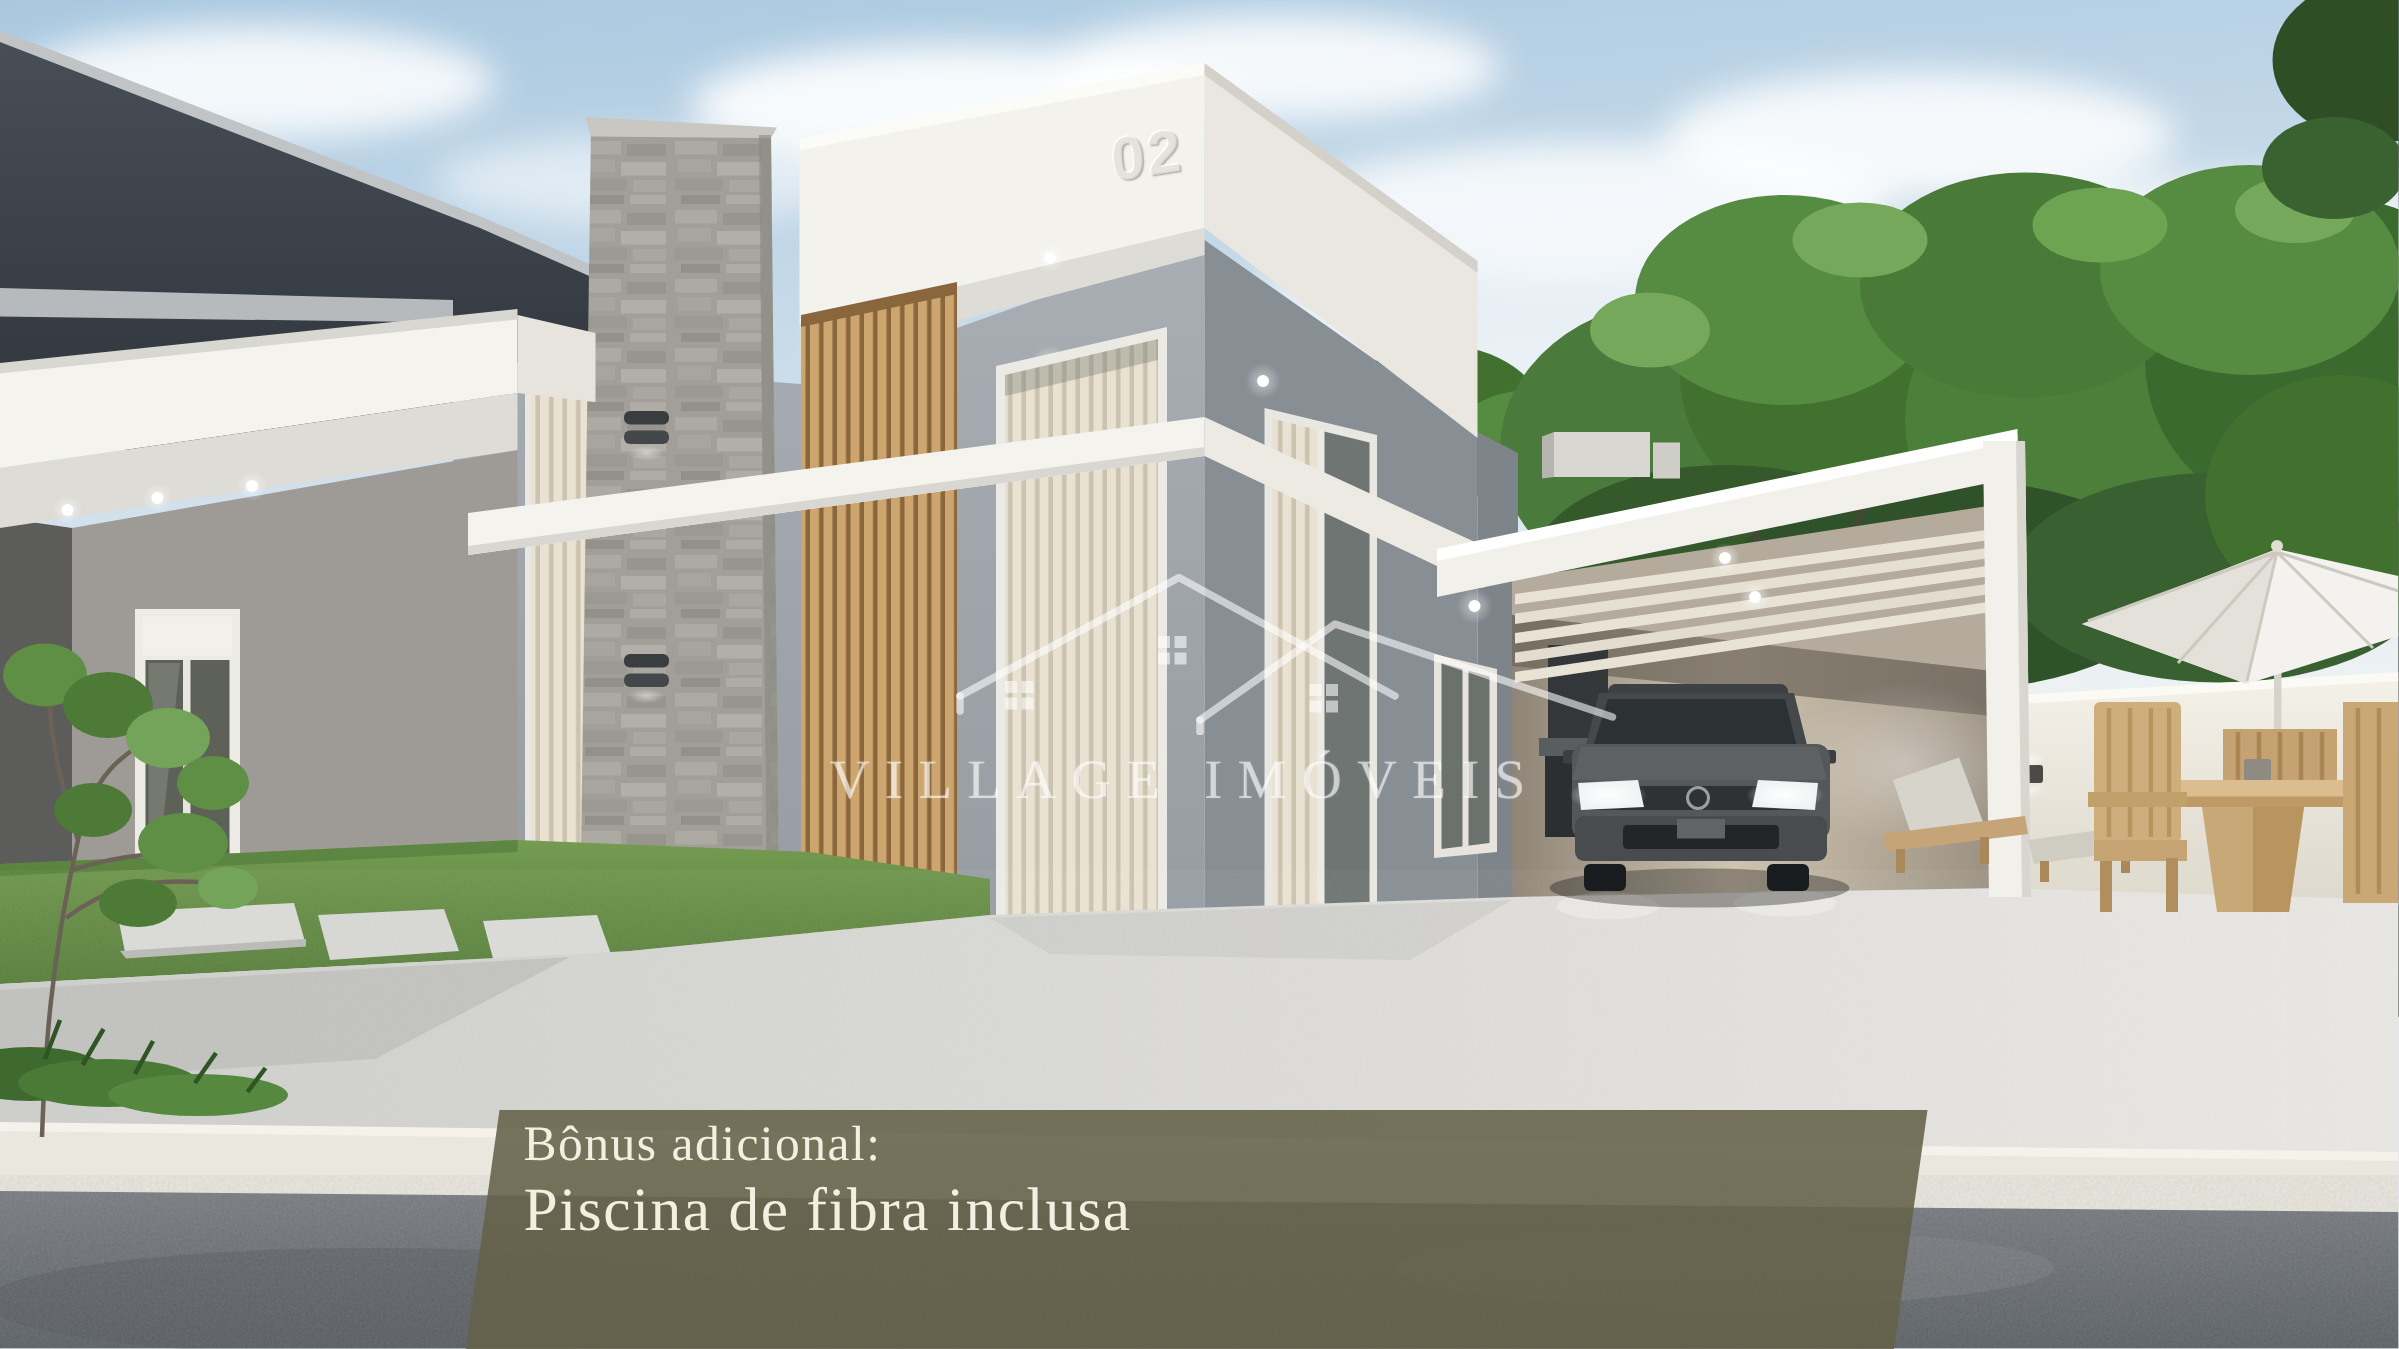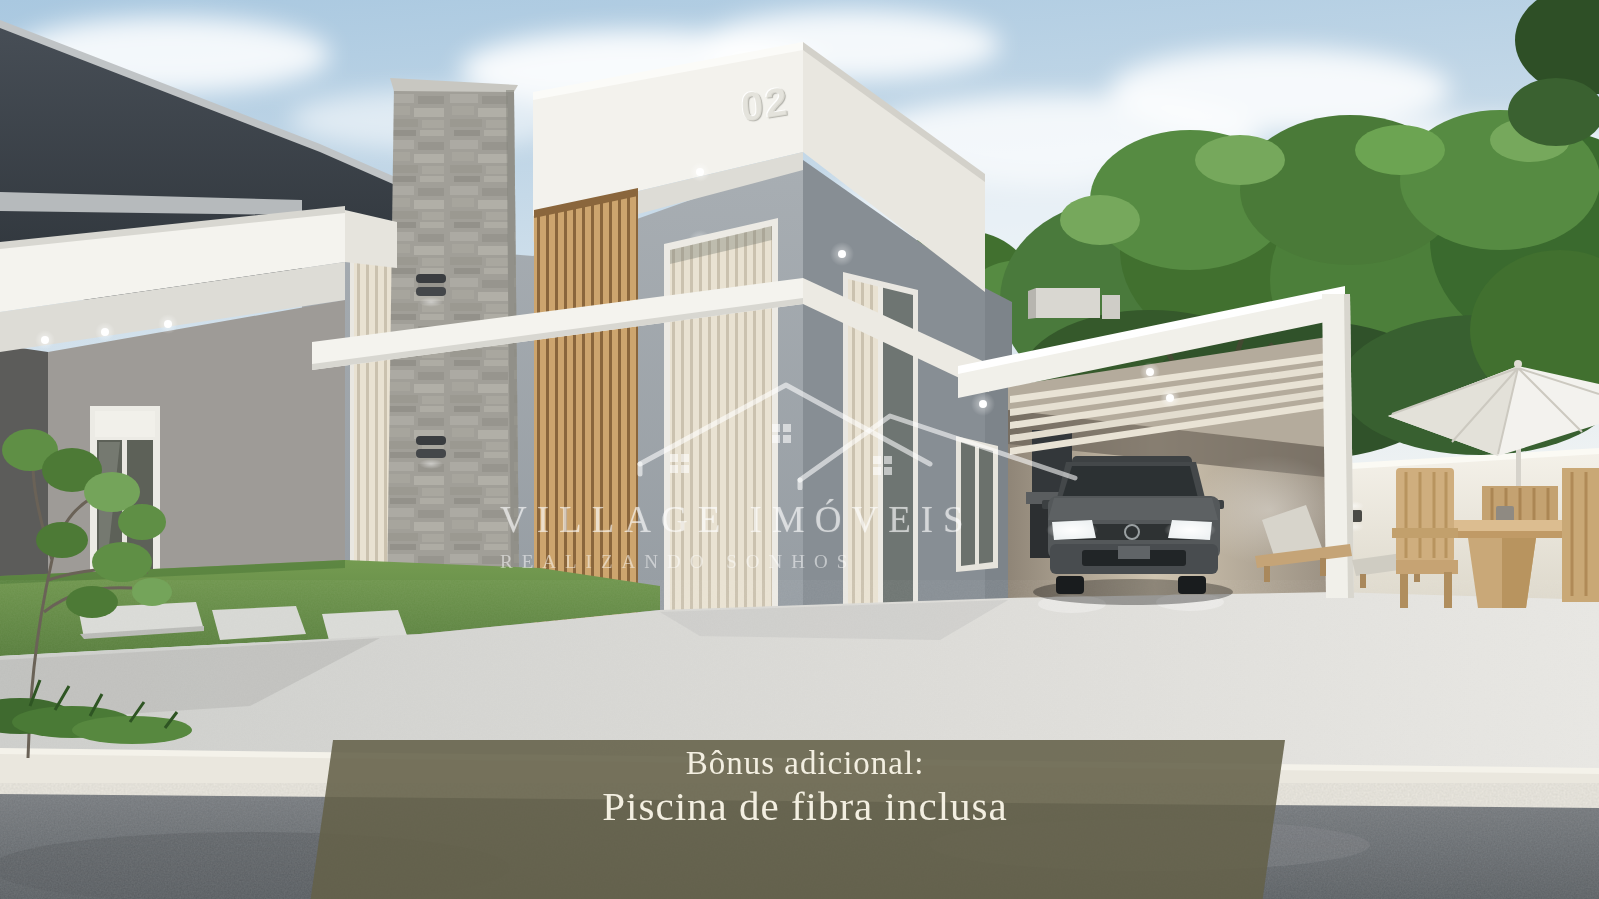--- a/index.html
+++ b/index.html
@@ -1,39 +1,39 @@
 <!DOCTYPE html>
 <html><head>
 <meta charset="utf-8">
 <style>
   html,body{margin:0;padding:0;background:#222;}
   .stage{position:relative;width:1599px;height:899px;overflow:hidden;
          font-family:"Liberation Sans",sans-serif;background:#dfe8ee;}
   .stage svg.scene{position:absolute;left:0;top:0;display:block;}
 
   
-  .watermark{position:absolute;left:500px;top:372px;width:580px;
+  .watermark{position:absolute;left:500px;top:372px;width:580px;text-align:center;
              pointer-events:none;}
   .watermark .brand{margin-top:4px;font-family:"Liberation Serif",serif;
       font-size:37px;letter-spacing:10px;color:rgba(255,255,255,0.60);
       white-space:nowrap;text-shadow:0 0 2px rgba(255,255,255,0.15);}
   .watermark .tagline{margin-top:10px;font-family:"Liberation Serif",serif;
       font-size:19px;letter-spacing:9px;color:rgba(255,255,255,0.50);white-space:nowrap;}
 
   
   .unit-number{position:absolute;left:741px;top:82px;
       font-family:"Liberation Sans",sans-serif;font-size:40px;font-weight:bold;
       letter-spacing:2px;color:rgba(225,223,215,0.85);
       text-shadow:-1px -1px 0 rgba(255,255,255,0.9),1px 1px 1px rgba(120,120,112,0.55);
       transform:rotate(-9deg) skewX(-4deg);}
 
   
   .banner-bg{position:absolute;left:333px;top:740px;width:952px;height:160px;
       background:rgba(100,97,73,0.88);transform:skewX(-8deg);transform-origin:0 0;}
-  .banner-text{position:absolute;left:349px;top:743px;width:912px;text-align:center;
+  .banner-text{position:absolute;left:349px;top:743px;width:912px;text-align:left;
       color:#F3EFE1;font-family:"Liberation Serif",serif;}
   .banner-text .line1{font-size:33px;line-height:1.25;letter-spacing:1px;}
   .banner-text .line2{font-size:41px;line-height:1.08;letter-spacing:1px;}
 </style>
 </head>
 <body>
 
 <div class="stage">
 
 <svg class="scene" width="1599" height="899" viewBox="0 0 1599 899" xmlns="http://www.w3.org/2000/svg">
@@ -433,18 +433,17 @@
           <rect x="283" y="52" width="8" height="8"></rect>
       <rect x="272" y="63" width="8" height="8"></rect>
           <rect x="283" y="63" width="8" height="8"></rect>
       <rect x="373" y="84" width="8" height="8"></rect>
           <rect x="384" y="84" width="8" height="8"></rect>
       <rect x="373" y="95" width="8" height="8"></rect>
           <rect x="384" y="95" width="8" height="8"></rect>
     </g>
   </svg>
   <div class="brand">VILLAGE IMÓVEIS</div>
-  <div class="tagline">REALIZANDO SONHOS</div>
 </div>
 
 <div class="unit-number">02</div>
 
 </div>
 
 </body></html>

